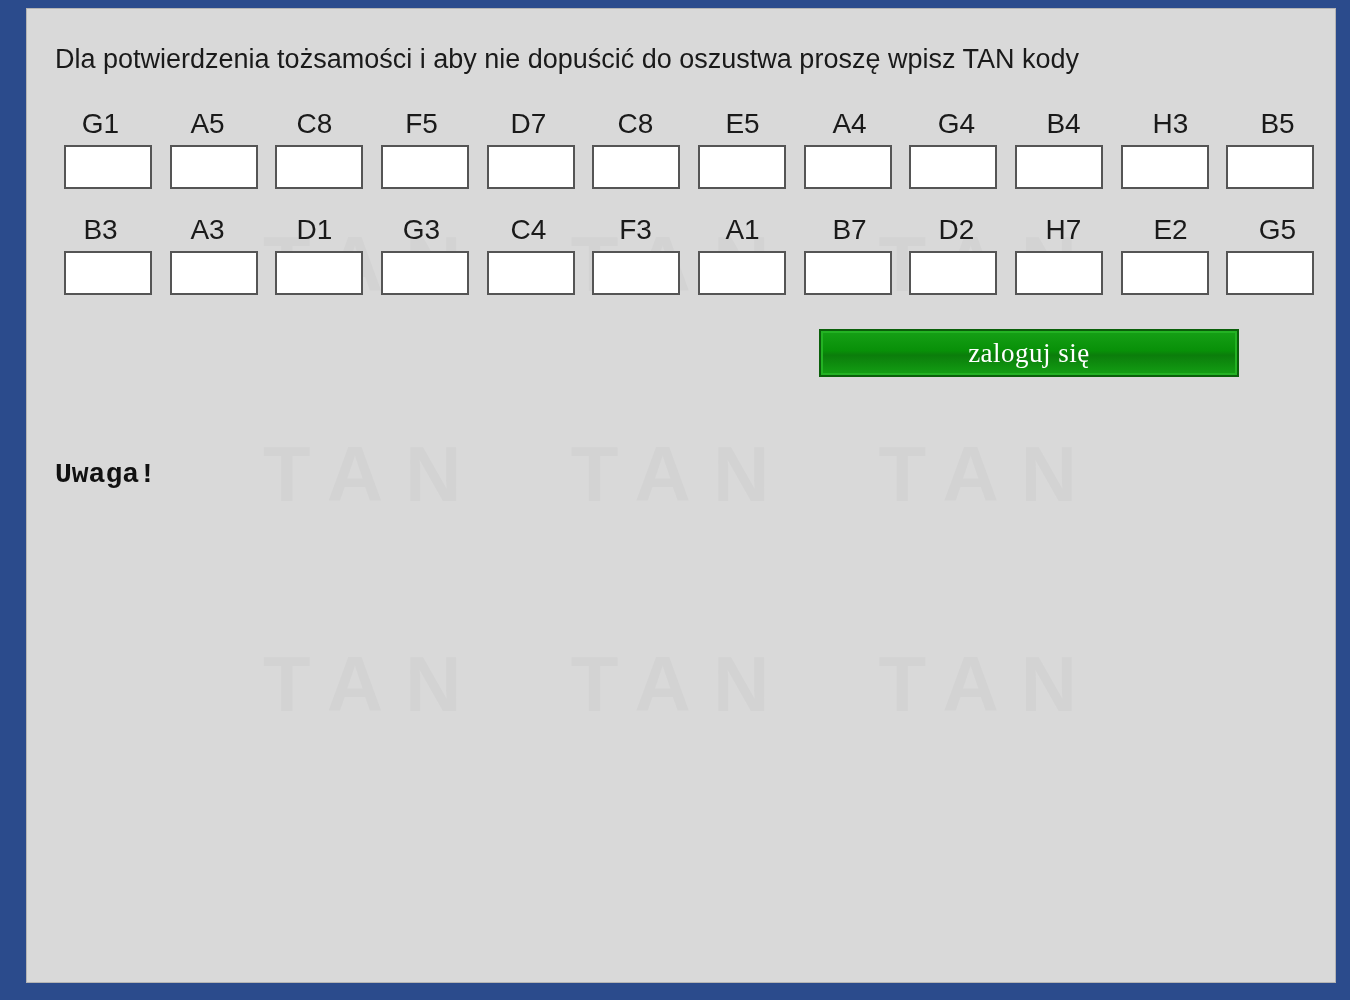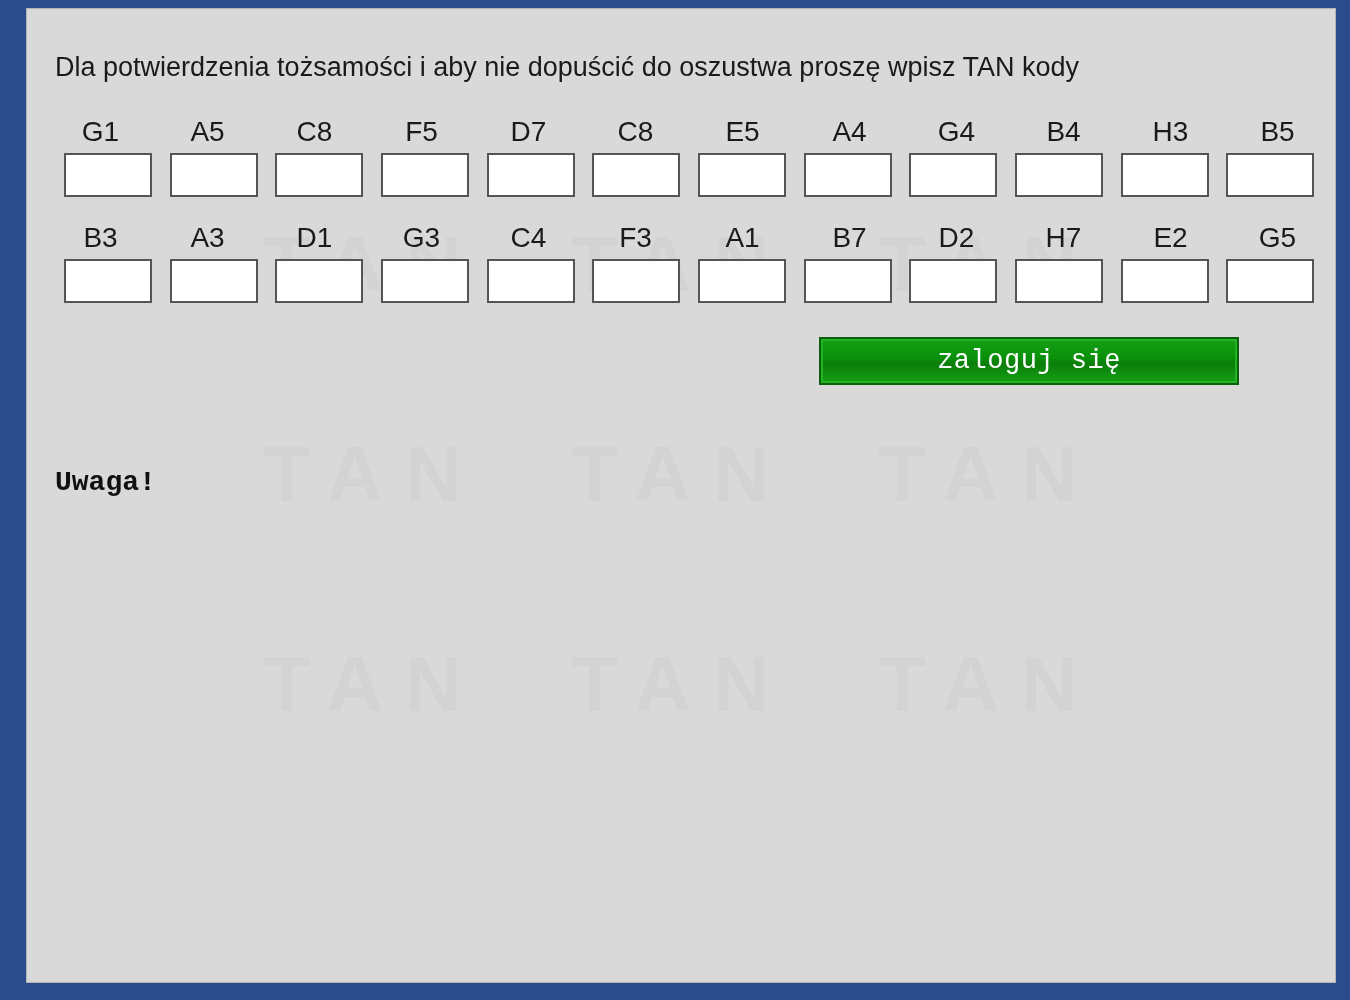--- a/index.html
+++ b/index.html
@@ -76,21 +76,21 @@
     text-align: center;
     line-height: 44px;
     margin: 24px 24px 0 24px;
     letter-spacing: 0px;
   }
 
   .intro {
     color: #1a1a1a;
     font-size: 27px;
     line-height: 40px;
-    margin: 38px 0 0 16px;
+    margin: 30px 0 0 16px;
     max-width: 1220px;
   }
 
   .tan-block {
     margin: 26px 0 0 16px;
   }
 
   .tan-row-labels {
     display: flex;
     gap: 16px;
@@ -136,21 +136,21 @@
   }
 
   .login-button {
     width: 420px;
     height: 48px;
     background: linear-gradient(180deg, #16a016 0%, #089008 45%, #0b7d0b 55%, #13a013 100%);
     border: 2px solid #0a5f0a;
     color: #ffffff;
     font-size: 27px;
     font-weight: normal;
-    font-family: Liberation Mono, monospace;
+    font-family: Liberation Serif, serif;
     cursor: pointer;
     box-shadow: inset 0 0 0 2px #23b223;
     letter-spacing: 0.5px;
   }
 
   .notice {
     margin: 78px 0 0 16px;
     max-width: 1230px;
   }
 

